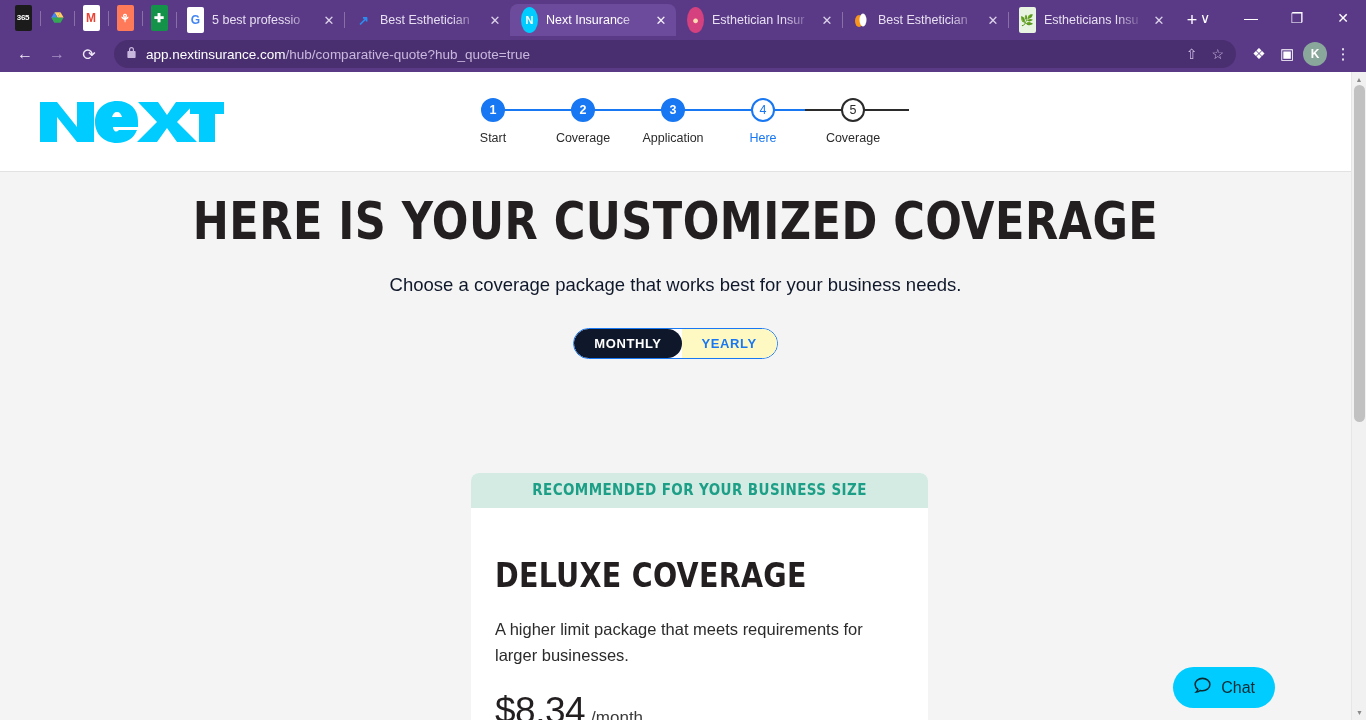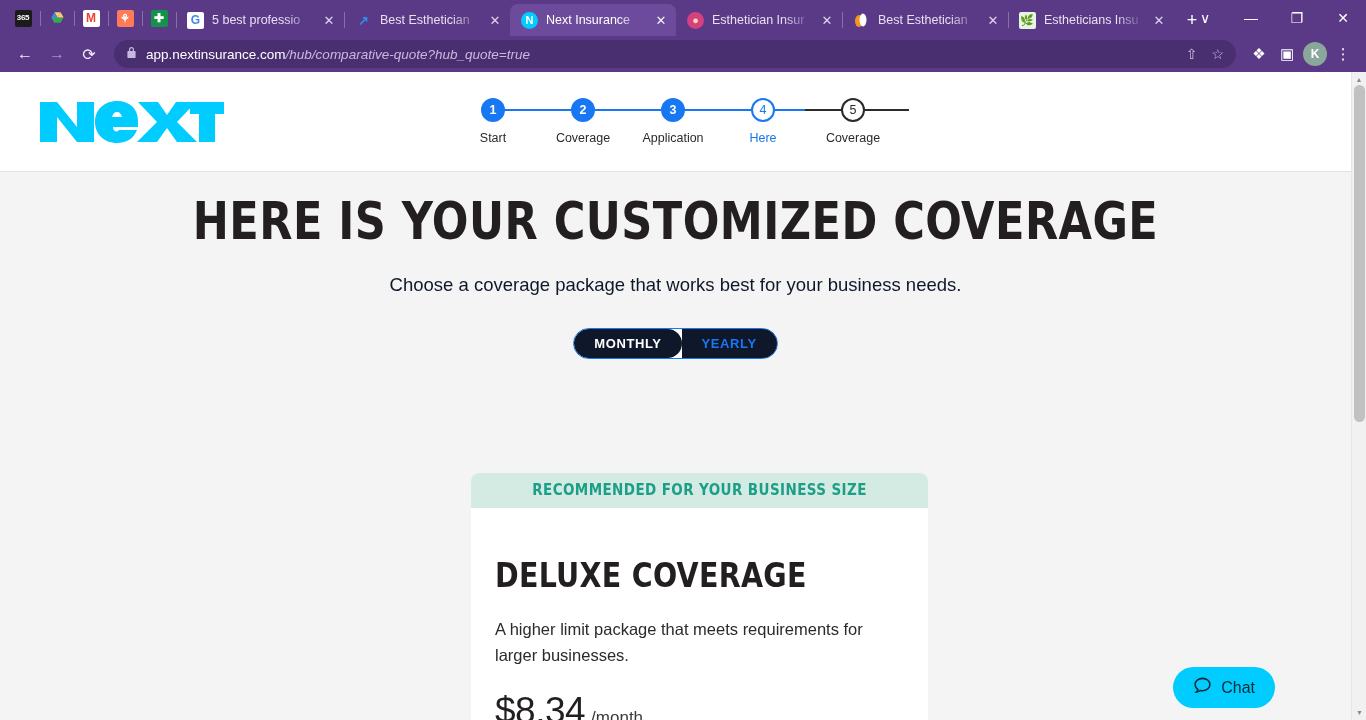--- a/index.html
+++ b/index.html
@@ -19,21 +19,21 @@
   }
   .pinned-tabs { display: flex; align-items: center; height: 36px; padding-left: 6px; }
   .pinned-tab {
     width: 34px; height: 30px; display: flex; align-items: center; justify-content: center;
     position: relative; cursor: default;
   }
   .pinned-tab + .pinned-tab::before {
     content: ""; position: absolute; left: 0; top: 8px; height: 15px; width: 1px;
     background: rgba(255,255,255,0.28);
   }
-  .favicon { width: 17px; height: 17px; border-radius: 2px; display: block; position: relative;
+  .favicon { width: 17px; height: 26px; border-radius: 2px; display: block; position: relative;
              font-size: 9px; font-weight: bold; color: #fff;
              display: flex; align-items: center; justify-content: center; line-height: 1; }
 
   .fav-365 { background: #1b1b1b; color: #fff; font-size: 8px; letter-spacing: -0.3px; }
   .fav-drive { background: transparent; }
   .fav-gmail { background: #fff; color: #ea4335; font-size: 12px; font-weight: 700; }
   .fav-hubspot { background: #ff7a59; color: #fff; font-size: 11px; }
   .fav-green { background: #15924a; color: #fff; font-size: 12px; }
   .fav-g { background: #fff; color: #4285f4; font-size: 12px; font-weight: 700; }
   .fav-blue { background: transparent; color: #2d8cf0; font-size: 13px; }
@@ -72,21 +72,21 @@
   .toolbar { height: 36px; background: #5a3a86; display: flex; align-items: center; padding: 0 10px; gap: 2px; }
   .nav-btn { width: 30px; height: 30px; display: flex; align-items: center; justify-content: center;
              color: #f0eaf7; font-size: 16px; border-radius: 50%; }
   .nav-btn.dim { color: #a893c4; }
   .omnibox {
     flex: 1; height: 28px; background: #4a2f70; border-radius: 14px;
     display: flex; align-items: center; padding: 0 12px; margin: 0 8px; gap: 9px;
     color: #fff; font-size: 13.5px; min-width: 0;
   }
   .url-host { color: #ffffff; }
-  .url-path { color: #c9b8de; font-style: italic; }
+  .url-path { color: #c9b8de; }
   .omni-right { margin-left: auto; display: flex; align-items: center; gap: 14px; color: #cdbce3; font-size: 14px; }
   .tb-icon { width: 26px; height: 26px; display: flex; align-items: center; justify-content: center;
              color: #fff; font-size: 15px; }
   .avatar-k { width: 24px; height: 24px; border-radius: 50%; background: #8aa79b; color: #fff;
               font-size: 12px; display: flex; align-items: center; justify-content: center; font-weight: 600; }
 
   
   .viewport { position: relative; width: 1366px; height: 648px; background: #f4f4f4; overflow: hidden; }
   .page { width: 1351px; height: 648px; background: #f4f4f4; position: relative; }
 
@@ -122,21 +122,21 @@
   .hero p { margin-top: 24px; font-size: 18.5px; color: #0f172a; }
 
   .toggle-wrap { display: flex; justify-content: center; margin-top: 32px; }
   .toggle {
     display: flex; border: 1.5px solid #1877f2; border-radius: 20px; overflow: hidden;
     height: 31px; background: #fff;
   }
   .toggle-opt {
     display: flex; align-items: center; justify-content: center;
     font-size: 13px; font-weight: 700; letter-spacing: 0.6px; padding: 0 20px;
-    color: #1877f2; background: #0f172a;
+    color: #1877f2; background: #fef9c3;
   }
   .toggle-opt.active { background: #0f172a; color: #fff; border-radius: 20px; }
 
   .card {
     position: absolute; left: 471px; top: 401px; width: 457px;
     background: #fff; border-radius: 8px 8px 0 0; overflow: hidden;
   }
   .card-ribbon {
     background: #d4ebe4; color: #1c9f86; text-align: center;
     font-family: "Liberation Sans Narrow", "DejaVu Sans Condensed", "Liberation Sans", sans-serif;

